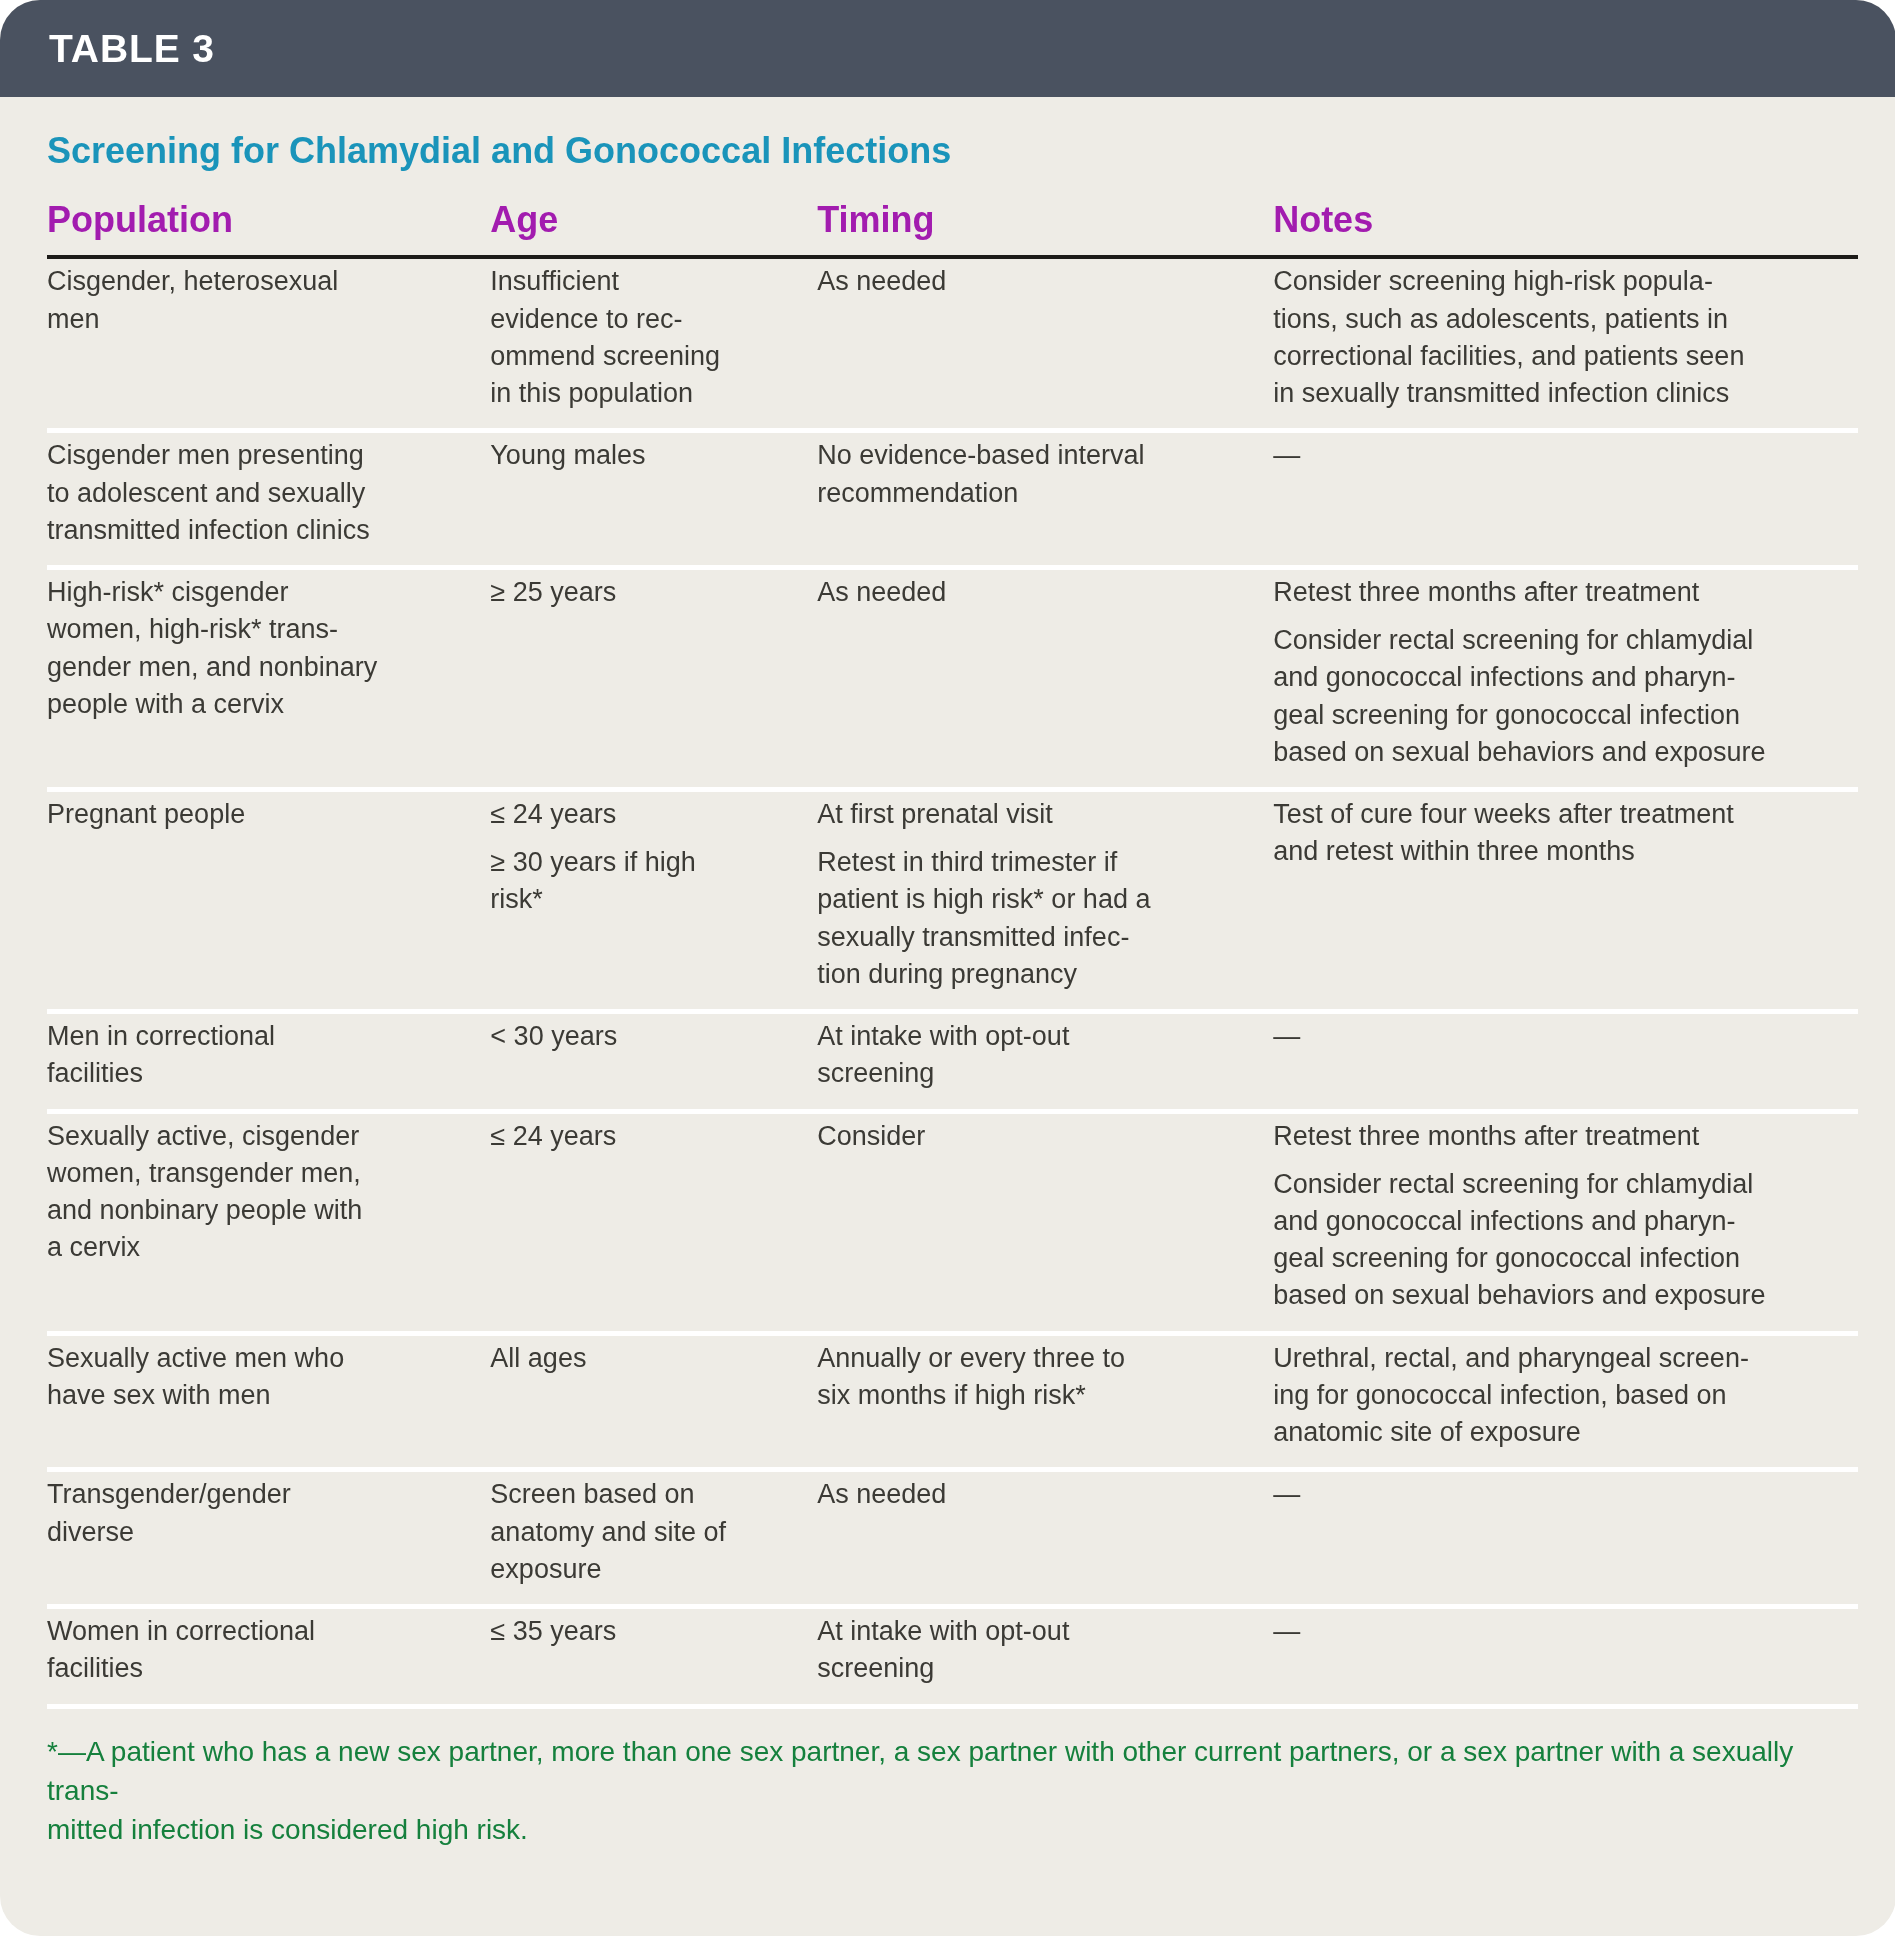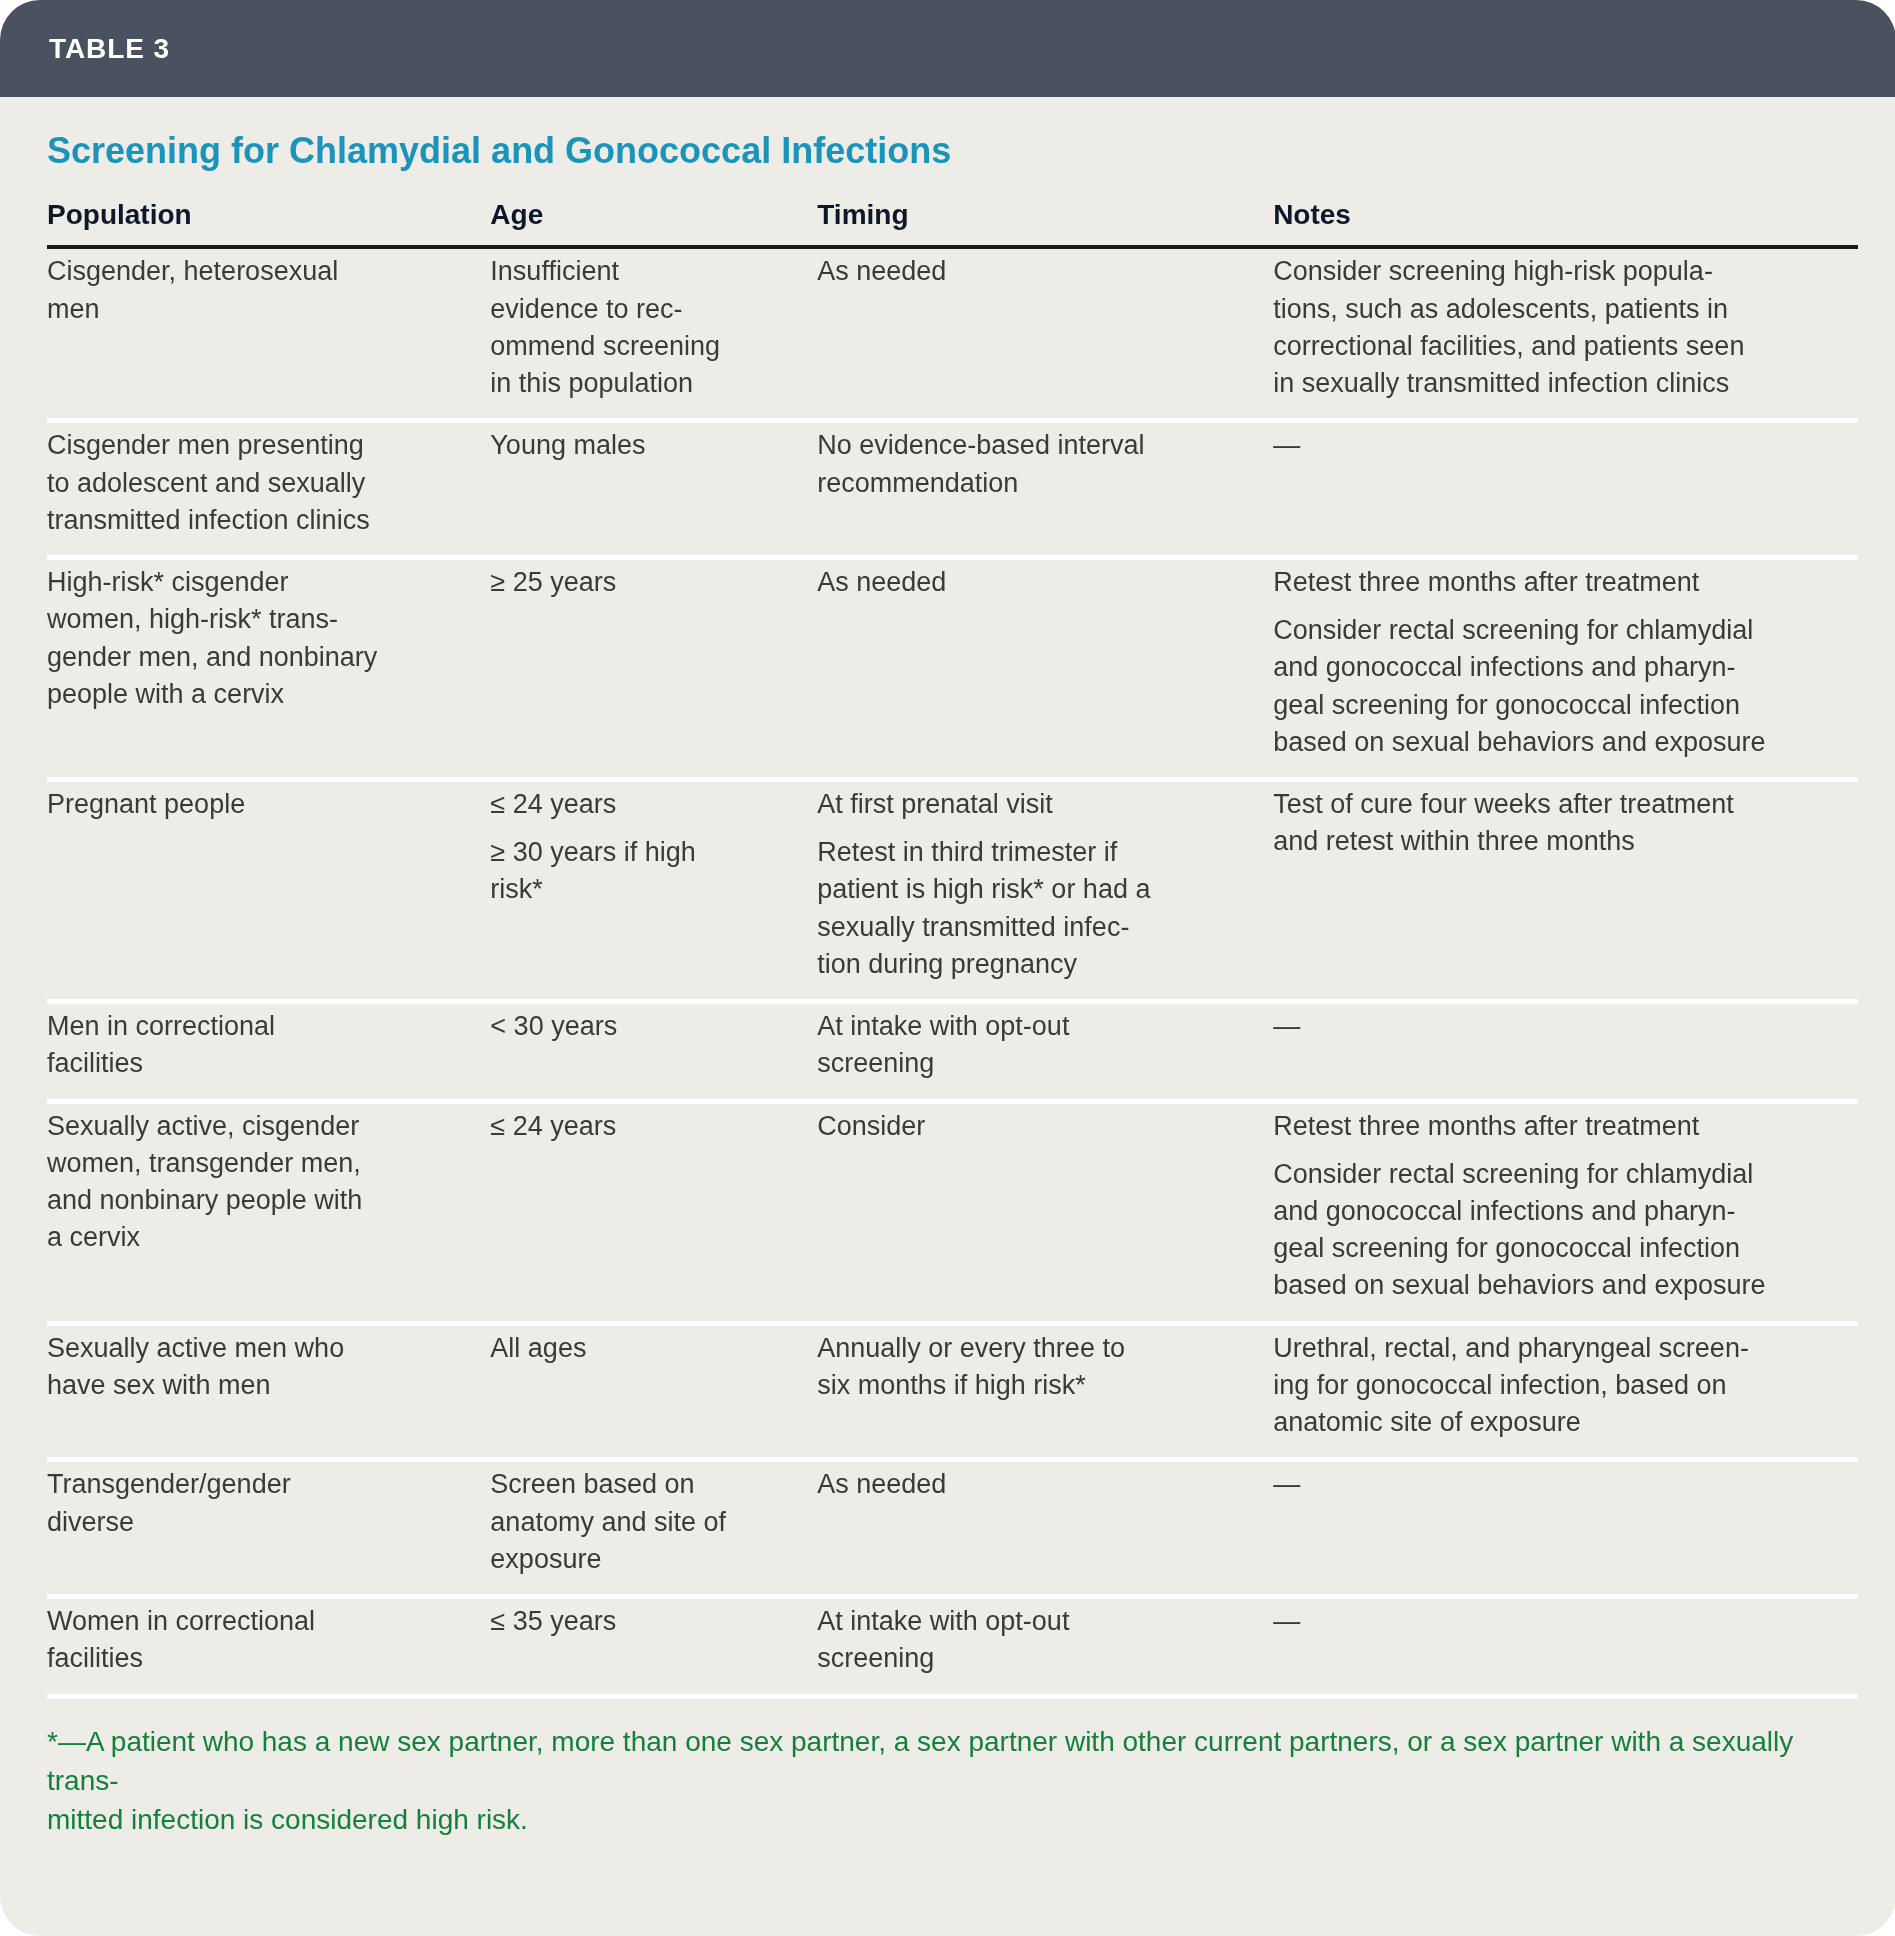--- a/index.html
+++ b/index.html
@@ -15,21 +15,21 @@
   .titlebar {
     background: #4a5260;
     height: 97px;
     display: flex;
     align-items: center;
     padding-left: 49px;
     box-sizing: border-box;
   }
   .titlebar .label {
     color: #ffffff;
-    font-size: 28px;
+    font-size: 39px;
     font-weight: bold;
     letter-spacing: 0.9px;
   }
   .body {
     padding: 32px 38px 36px 47px;
     box-sizing: border-box;
   }
   .table-title {
     color: #1a94ba;
     font-size: 36px;
@@ -40,22 +40,22 @@
   .tbl { width: 1811px; }
   .grid-row {
     display: grid;
     grid-template-columns: 495fr 365fr 509fr 653fr;
   }
   .head-row {
     border-bottom: 4.5px solid #1c1b18;
     padding-bottom: 14.3px;
   }
   .head-cell {
-    color: #0f172a;
-    font-size: 28px;
+    color: #a21caf;
+    font-size: 36px;
     font-weight: bold;
     padding-right: 36px;
   }
   .data-row {
     padding: 4px 0 16px 0;
   }
   .data-row + .data-row { border-top: 5.4px solid #ffffff; }
   .cell {
     color: #3b3a35;
     font-size: 27px;

